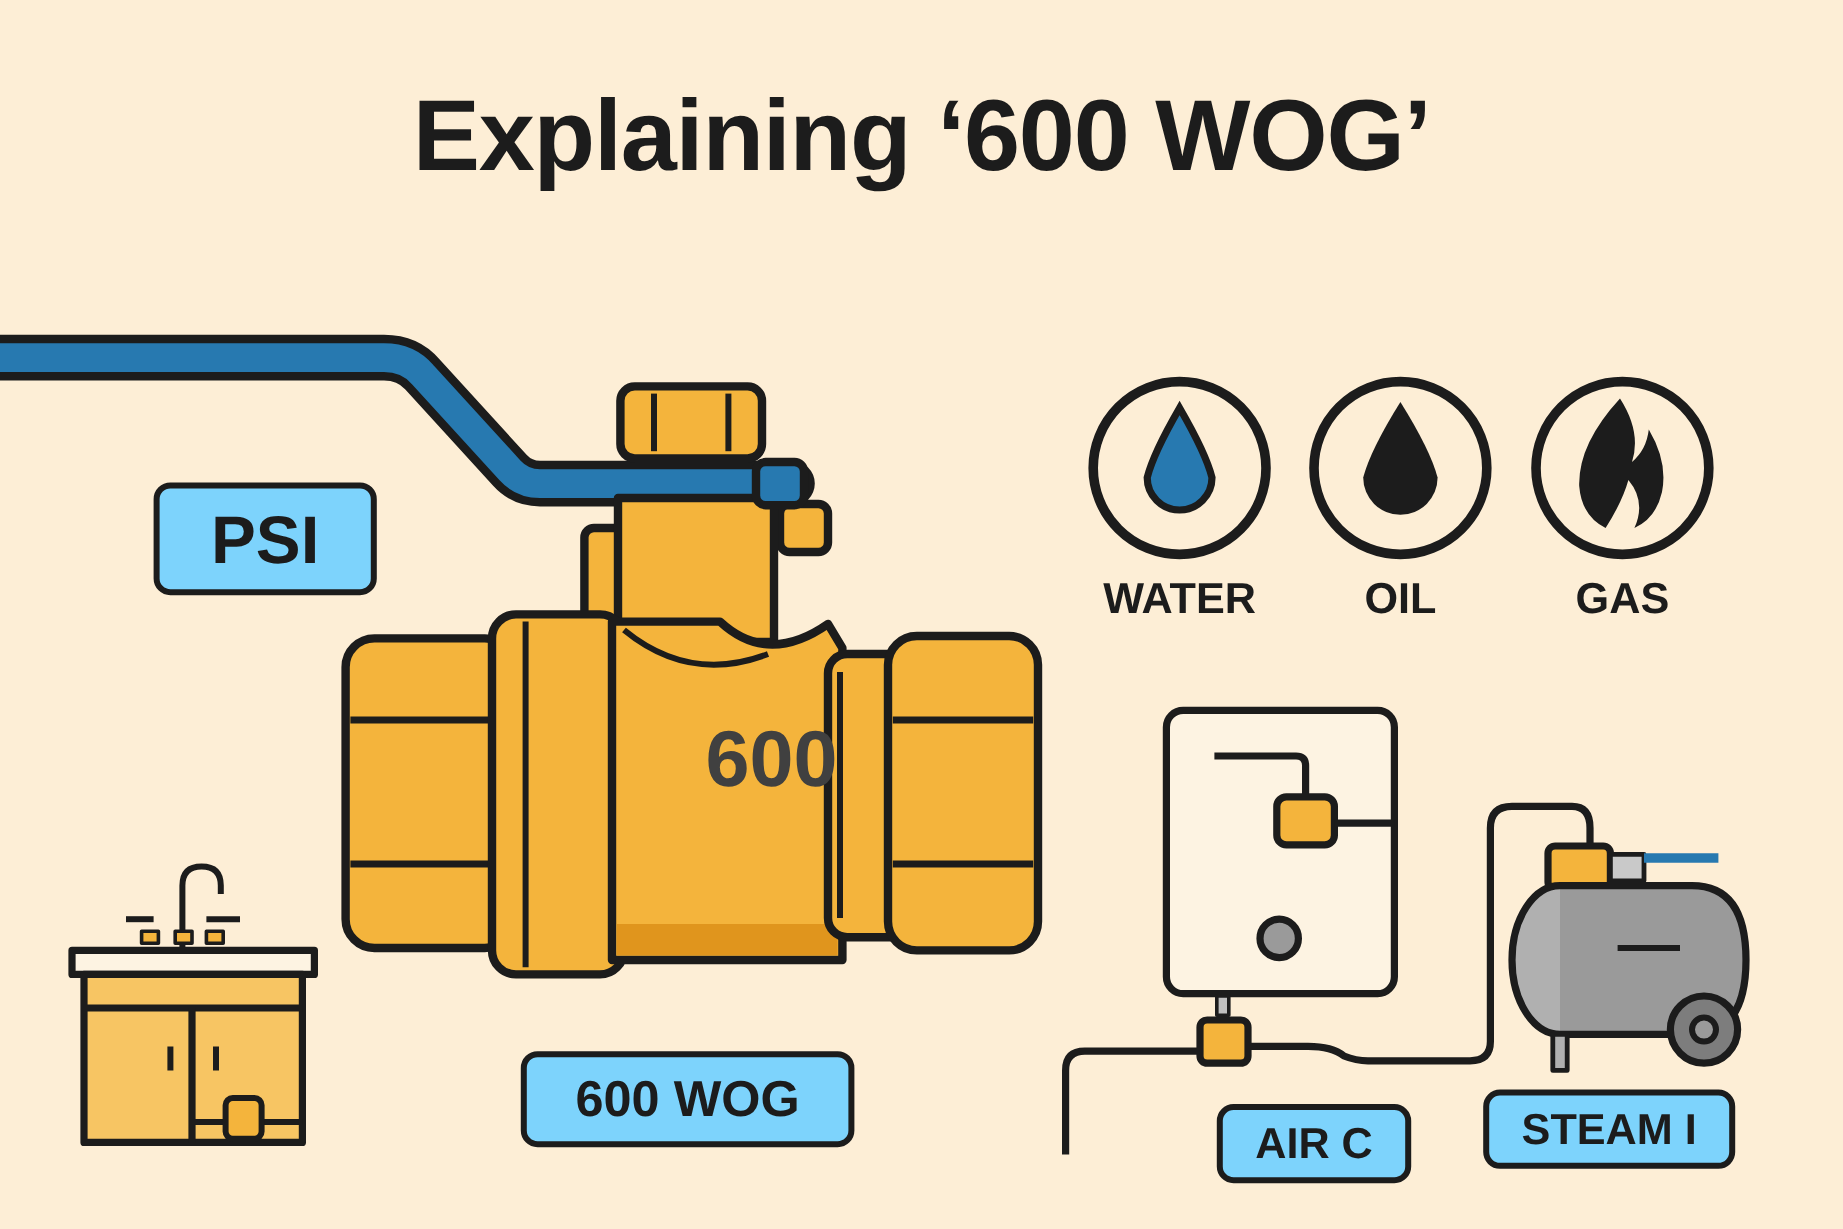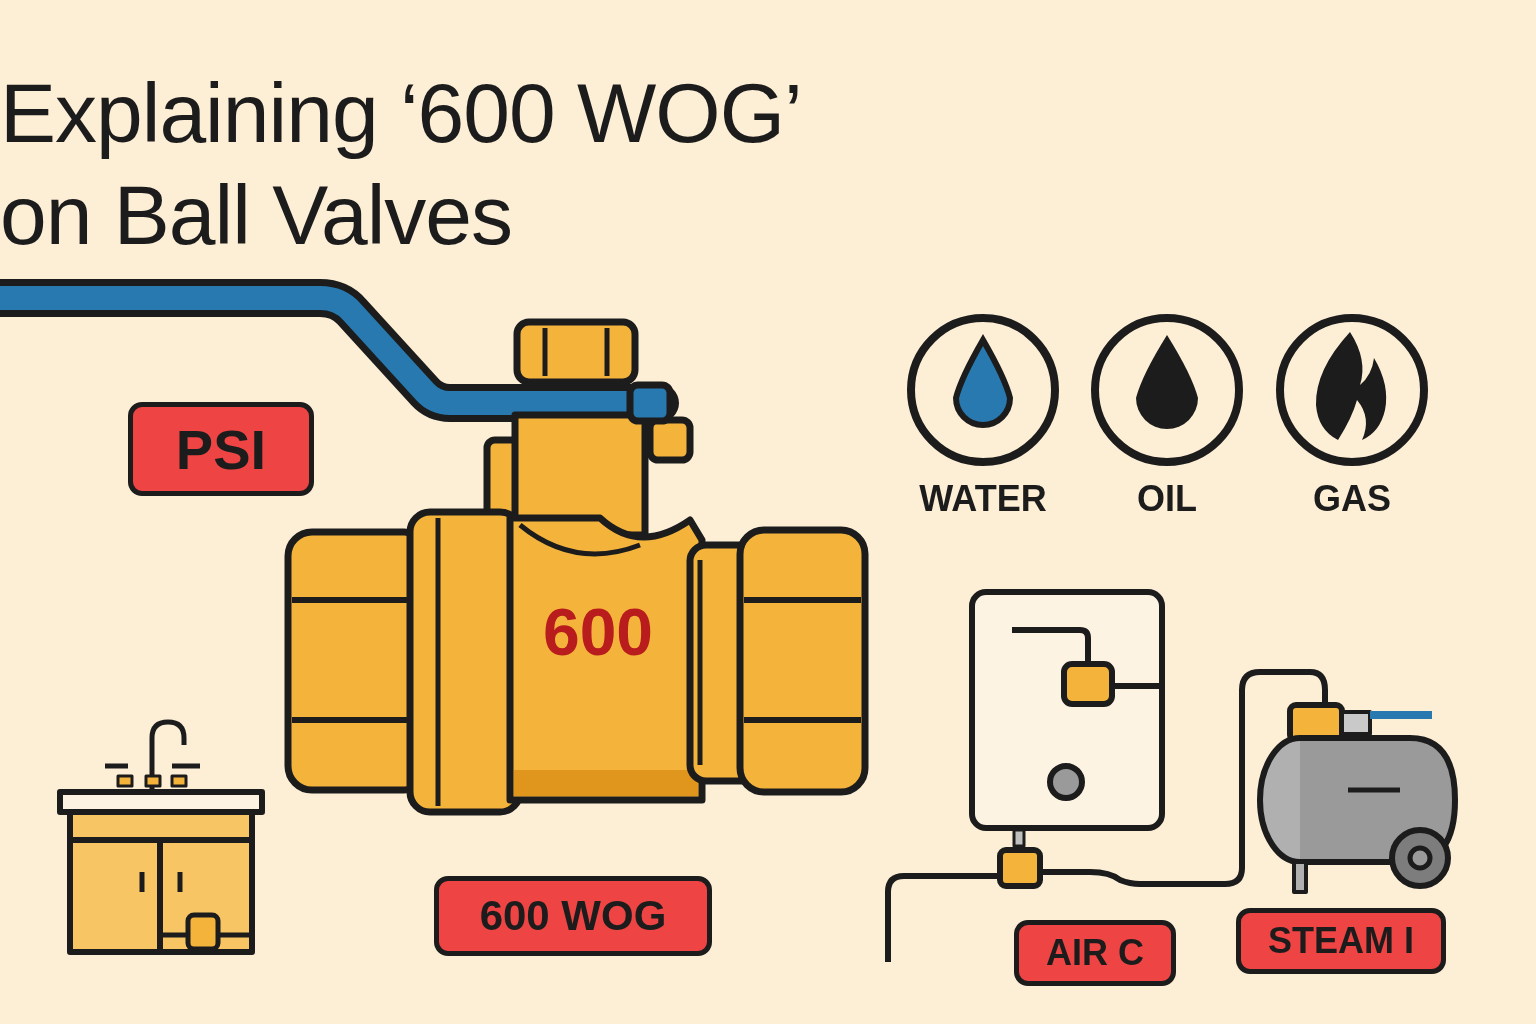--- a/index.html
+++ b/index.html
@@ -4,47 +4,46 @@
 <style>
   html, body { margin: 0; padding: 0; }
   body {
     width: 1536px; height: 1024px; overflow: hidden;
     background: #fdeed6;
     font-family: "Liberation Sans", "DejaVu Sans", sans-serif;
     position: relative;
   }
   .title {
     position: absolute; left: 0; top: 62px; width: 1536px;
-    text-align: left; font-weight: normal; color: #1c1c1c;
+    text-align: center; font-weight: bold; color: #1c1c1c;
     font-size: 84px; line-height: 102px; letter-spacing: -1px;
   }
   .title span { display: block; }
   svg.art { position: absolute; left: 0; top: 0; }
   .label-box {
     position: absolute; box-sizing: border-box;
     border: 5px solid #1c1c1c; border-radius: 14px;
-    background: #ef4444;
+    background: #7dd3fc;
     display: flex; align-items: center; justify-content: center;
     font-weight: bold; color: #1c1c1c;
   }
   .fluid-label {
     position: absolute; font-weight: bold; color: #1c1c1c;
     font-size: 36px; text-align: center; width: 180px;
   }
   .valve-text {
-    position: absolute; font-weight: bold; color: #b91c1c;
-    text-align: center; width: 200px; line-height: 74px;
+    position: absolute; font-weight: bold; color: #404040;
+    text-align: right; width: 200px; line-height: 74px;
   }
 </style>
 </head>
 <body>
 
 <div class="title">
   <span>Explaining ‘600 WOG’</span>
-  <span>on Ball Valves</span>
 </div>
 
 <svg class="art" width="1536" height="1024" viewBox="0 0 1536 1024">
 
   <g>
     <path d="M0,298 L320,298 Q340,298 352,312 L425,392 Q435,403 450,403 L660,403" fill="none" stroke="#1c1c1c" stroke-width="38" stroke-linejoin="round" stroke-linecap="round"></path>
     <path d="M0,298 L320,298 Q340,298 352,312 L425,392 Q435,403 450,403 L660,403" fill="none" stroke="#2779b0" stroke-width="24" stroke-linejoin="round" stroke-linecap="round"></path>
   </g>
 
   <g stroke="#1c1c1c" stroke-width="7" stroke-linejoin="round">

